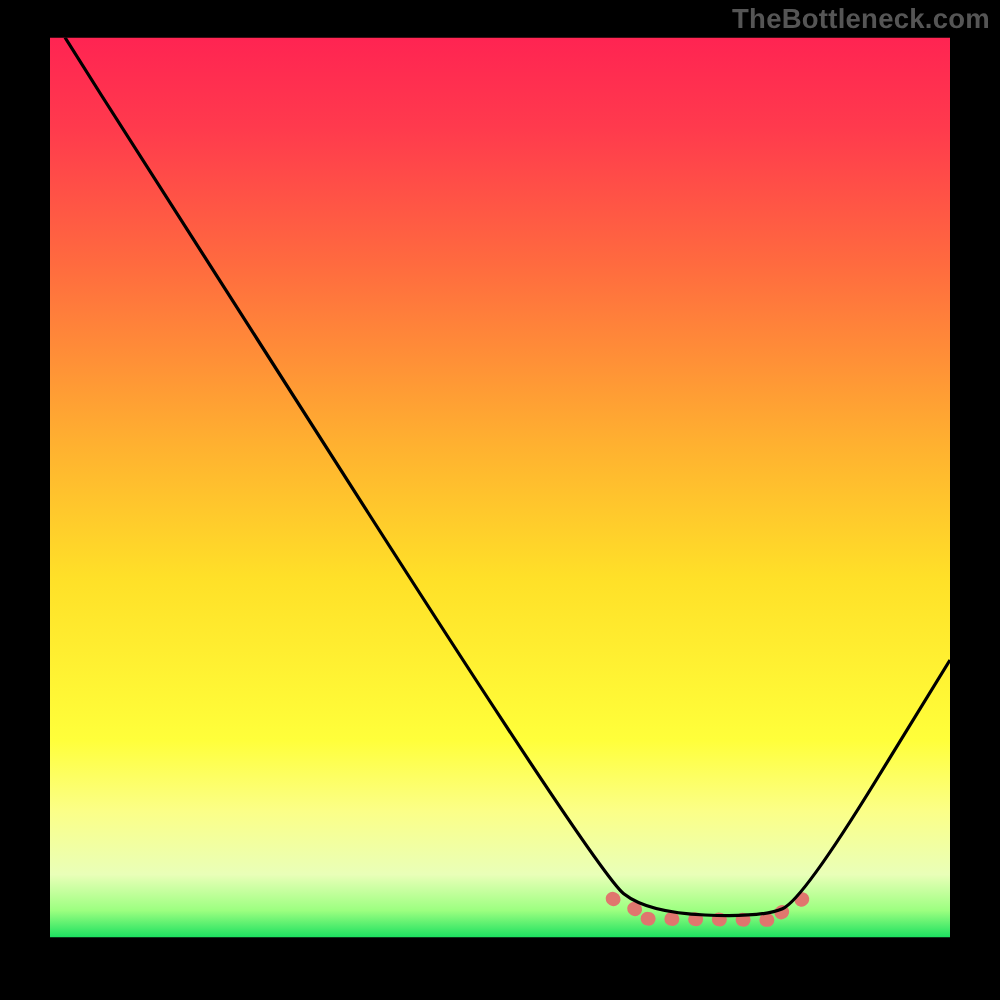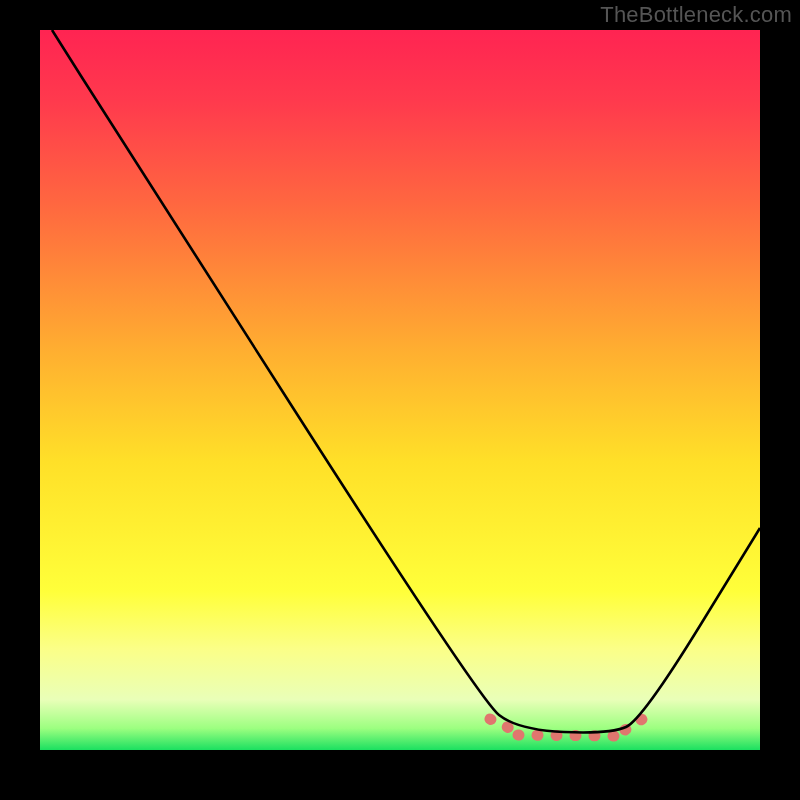--- a/index.html
+++ b/index.html
@@ -11,21 +11,21 @@
     overflow: hidden;
     position: relative;
     font-family: Arial, Helvetica, sans-serif;
   }
   .watermark {
     position: absolute;
     top: 2px;
     right: 8px;
     color: #555;
     font-size: 22px;
-    font-weight: 400;
+    font-weight: 700;
     z-index: 10;
     letter-spacing: 0.2px;
   }
   .frame {
     position: absolute;
     left: 40px;
     top: 30px;
     width: 720px;
     height: 720px;
   }

